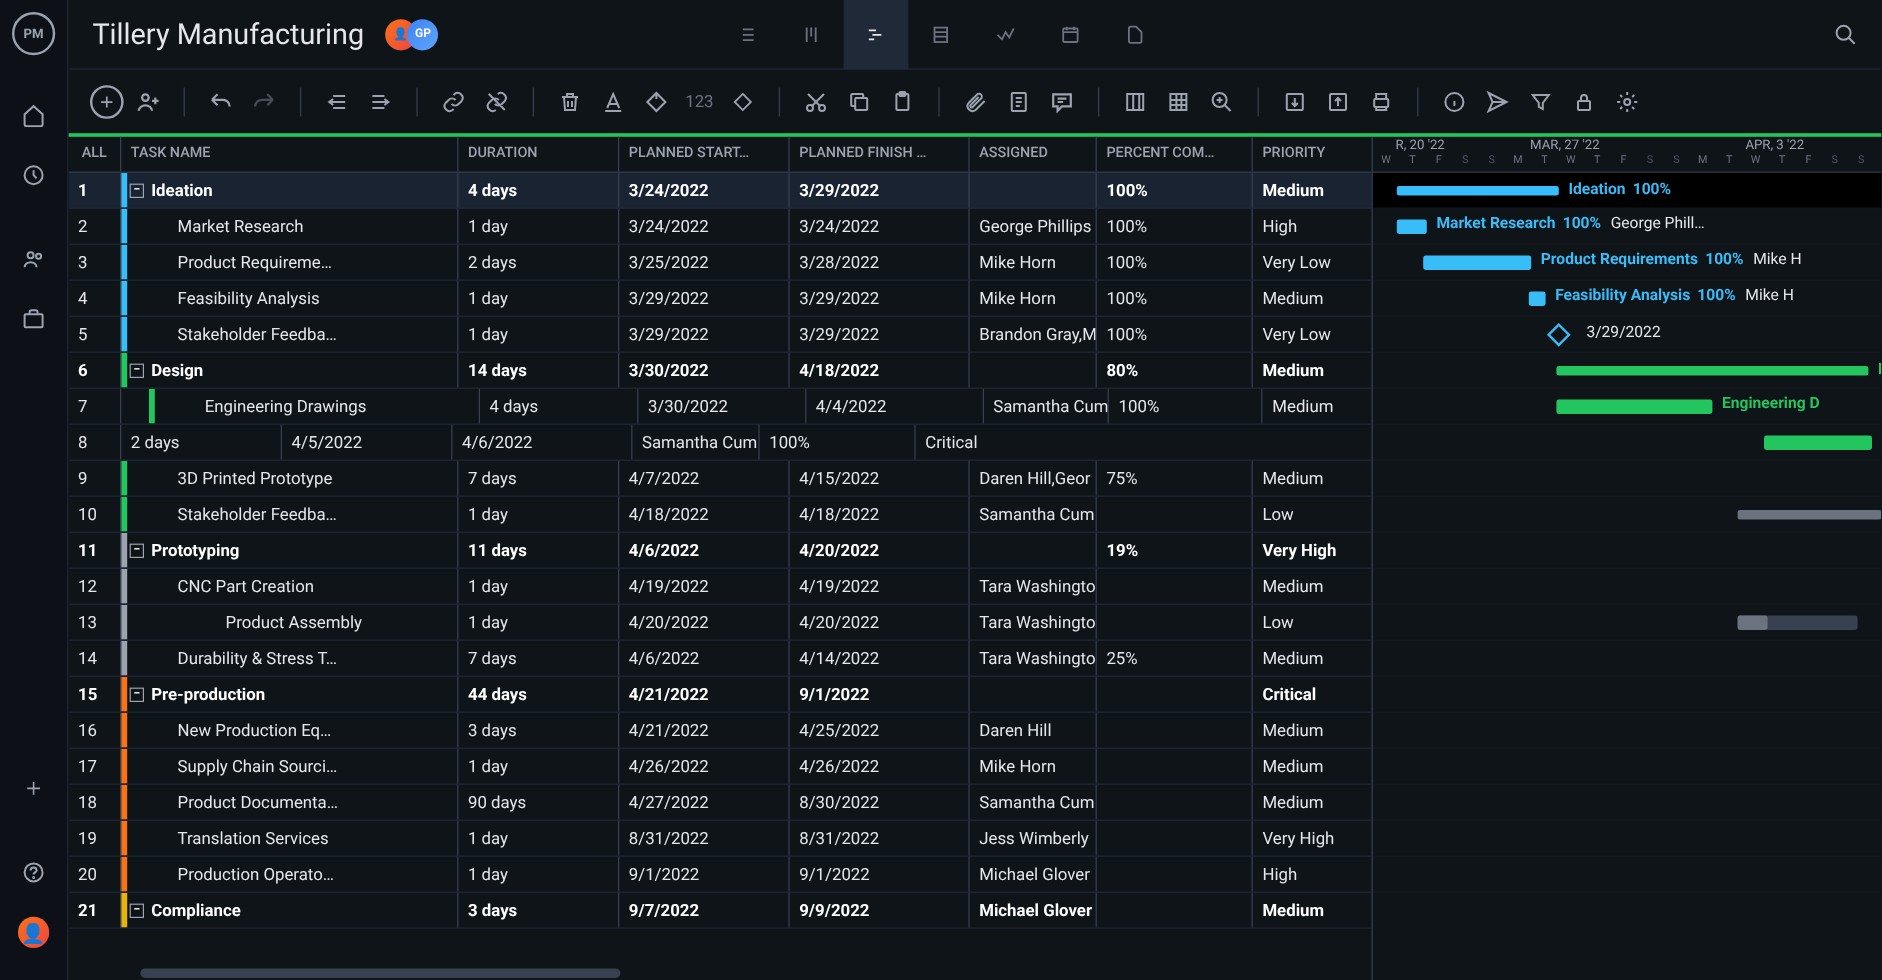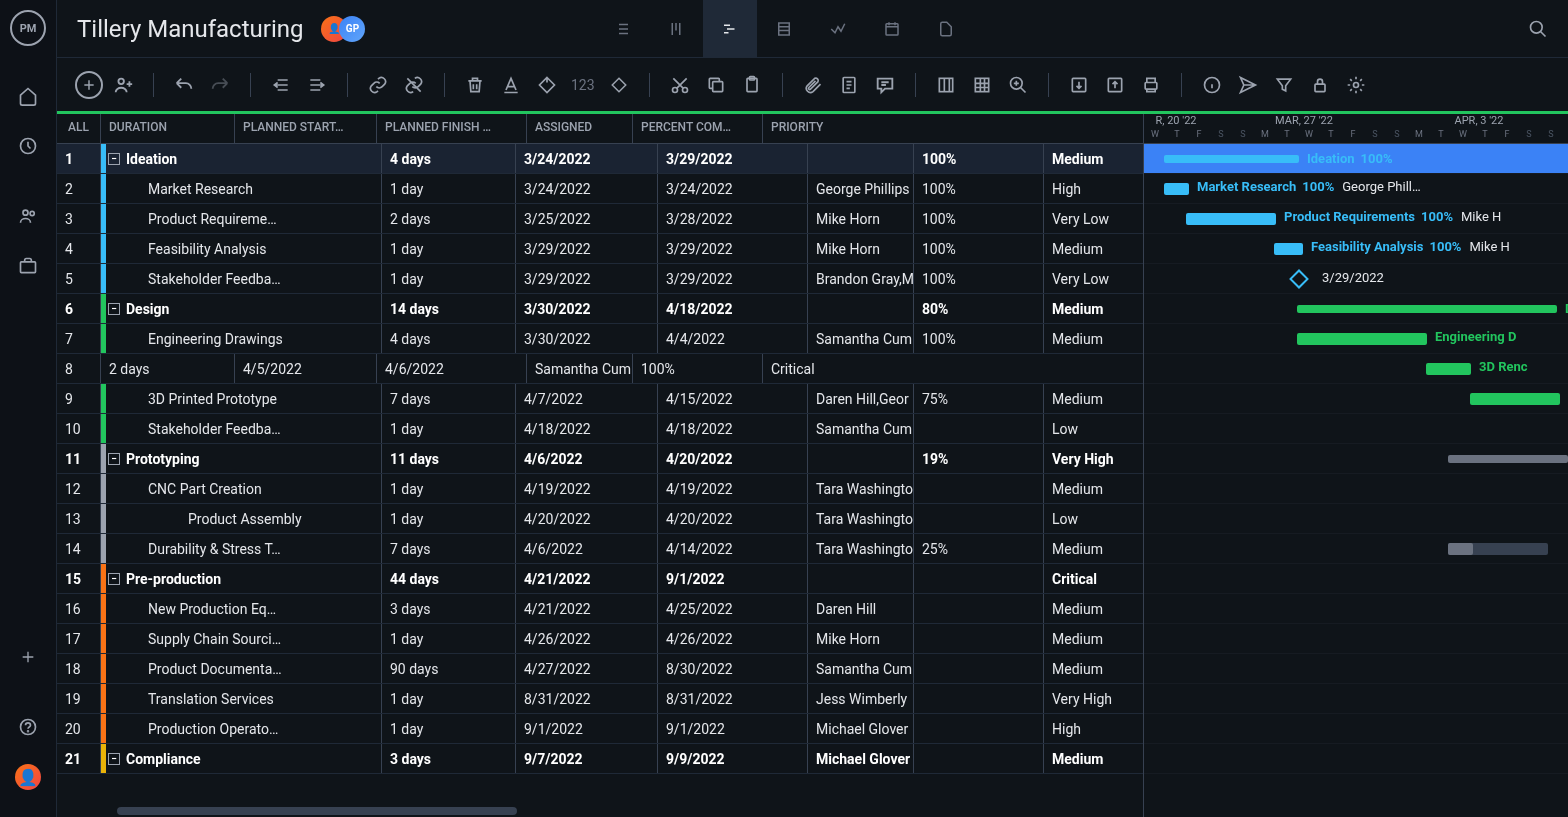--- a/index.html
+++ b/index.html
@@ -562,20 +562,21 @@
           <path d="M12 2v3M12 19v3M5 5l2 2M17 17l2 2M2 12h3M19 12h3M5 19l2-2M17 7l2-2"></path>
         </svg>
       </div>
   </div>
 
   <div class="content">
 
     <div class="grid-pane">
       <div class="grid-header">
         <div class="col col-num">ALL</div>
+        <div class="col col-name">TASK NAME</div>
         <div class="col col-dur">DURATION</div>
         <div class="col col-start">PLANNED START…</div>
         <div class="col col-finish">PLANNED FINISH …</div>
         <div class="col col-assigned">ASSIGNED</div>
         <div class="col col-percent">PERCENT COM…</div>
         <div class="col col-priority">PRIORITY</div>
       </div>
       <div class="grid-body" id="grid-body">
           <div class="grid-row parent" style="background: rgb(26, 35, 50);">
             <div class="col col-num">1</div>
@@ -664,21 +665,21 @@
             </div>
             <div class="col col-dur">14 days</div>
             <div class="col col-start">3/30/2022</div>
             <div class="col col-finish">4/18/2022</div>
             <div class="col col-assigned"></div>
             <div class="col col-percent">80%</div>
             <div class="col col-priority">Medium</div>
           </div>
           <div class="grid-row">
             <div class="col col-num">7</div>
-            <div class="col col-name" style="padding: 0px;">
+            <div class="col col-name" style="padding: 0px; margin-left: 23px;">
               <div class="color-bar" style="background: rgb(34, 197, 94);"></div>
               <div class="task-cell indent-1">
                 <span>Engineering Drawings</span>
               </div>
             </div>
             <div class="col col-dur">4 days</div>
             <div class="col col-start">3/30/2022</div>
             <div class="col col-finish">4/4/2022</div>
             <div class="col col-assigned">Samantha Cum</div>
             <div class="col col-percent">100%</div>
@@ -891,21 +892,21 @@
             <div class="col col-percent"></div>
             <div class="col col-priority">Medium</div>
           </div>
         </div>
       <div class="grid-scrollbar"></div>
     </div>
 
     <div class="gantt-pane">
       <div class="gantt-header">
         <div class="gantt-months">
-          <div class="gantt-month" style="flex:0 0 60px;text-align:center;padding-left:4px">R, 20 '22</div>
+          <div class="gantt-month" style="flex:0 0 60px;text-align:right;padding-left:4px">R, 20 '22</div>
           <div class="gantt-month" style="flex:0 0 200px">MAR, 27 '22</div>
           <div class="gantt-month" style="flex:0 0 150px">APR, 3 '22</div>
         </div>
         <div class="gantt-days" id="gantt-days">
             <div class="gantt-day" style="flex: 0 0 22px;">W</div>
             <div class="gantt-day" style="flex: 0 0 22px;">T</div>
             <div class="gantt-day" style="flex: 0 0 22px;">F</div>
             <div class="gantt-day weekend" style="flex: 0 0 22px;">S</div>
             <div class="gantt-day weekend" style="flex: 0 0 22px;">S</div>
             <div class="gantt-day" style="flex: 0 0 22px;">M</div>
@@ -918,57 +919,52 @@
             <div class="gantt-day" style="flex: 0 0 22px;">M</div>
             <div class="gantt-day" style="flex: 0 0 22px;">T</div>
             <div class="gantt-day" style="flex: 0 0 22px;">W</div>
             <div class="gantt-day" style="flex: 0 0 22px;">T</div>
             <div class="gantt-day" style="flex: 0 0 22px;">F</div>
             <div class="gantt-day weekend" style="flex: 0 0 22px;">S</div>
             <div class="gantt-day weekend" style="flex: 0 0 22px;">S</div>
           </div>
       </div>
       <div class="gantt-body" id="gantt-body">
-          <div class="gantt-row" style="background: #3b82f6;">
+          <div class="gantt-row" style="background: #000000;">
             <div class="gantt-bar summary" style="left: 20px; width: 135px; background: rgb(56, 189, 248);">
               <div class="gantt-label"><span class="task-title" style="color: rgb(56, 189, 248);">Ideation</span><span class="pct" style="color: rgb(56, 189, 248);">100%</span></div>
             </div>
           </div>
           <div class="gantt-row">
             <div class="gantt-bar" style="left: 20px; width: 25px; background: rgb(56, 189, 248);">
               <div class="gantt-label"><span class="task-title" style="color: rgb(56, 189, 248);">Market Research</span><span class="pct" style="color: rgb(56, 189, 248);">100%</span><span class="assignee">George Phill…</span></div>
             </div>
           </div>
           <div class="gantt-row">
             <div class="gantt-bar" style="left: 42px; width: 90px; background: rgb(56, 189, 248);">
               <div class="gantt-label"><span class="task-title" style="color: rgb(56, 189, 248);">Product Requirements</span><span class="pct" style="color: rgb(56, 189, 248);">100%</span><span class="assignee">Mike H</span></div>
             </div>
           </div>
           <div class="gantt-row">
-            <div class="gantt-bar" style="left: 130px; width: 29px; background: rgb(56, 189, 248);">
+            <div class="gantt-bar" style="left: 130px; width: 14px; background: rgb(56, 189, 248);">
               <div class="gantt-label"><span class="task-title" style="color: rgb(56, 189, 248);">Feasibility Analysis</span><span class="pct" style="color: rgb(56, 189, 248);">100%</span><span class="assignee">Mike H</span></div>
             </div>
           </div>
           <div class="gantt-row">
             <div class="milestone" style="left: 148px;"></div>
             <div style="position: absolute; left: 178px; top: 6px; font-size: 13px; color: rgb(229, 231, 235);">3/29/2022</div>
           </div>
           <div class="gantt-row">
             <div class="gantt-bar summary" style="left: 153px; width: 260px; background: rgb(34, 197, 94);">
               <div class="gantt-label"><span class="task-title" style="color: rgb(34, 197, 94);">Design</span></div>
             </div>
           </div>
           <div class="gantt-row">
             <div class="gantt-bar" style="left: 153px; width: 130px; background: rgb(34, 197, 94);">
               <div class="gantt-label"><span class="task-title" style="color: rgb(34, 197, 94);">Engineering D</span></div>
-            </div>
-          </div>
-          <div class="gantt-row">
-            <div class="gantt-bar" style="left: 282px; width: 45px; background: rgb(34, 197, 94);">
-              <div class="gantt-label"><span class="task-title" style="color: rgb(34, 197, 94);">3D Renc</span></div>
             </div>
           </div>
           <div class="gantt-row">
             <div class="gantt-bar" style="left: 326px; width: 90px; background: rgb(34, 197, 94);">
               <div class="gantt-label"></div>
             </div>
           </div>
           <div class="gantt-row"></div>
           <div class="gantt-row">
             <div class="gantt-bar summary" style="left: 304px; width: 120px; background: rgb(107, 114, 128);"></div>

